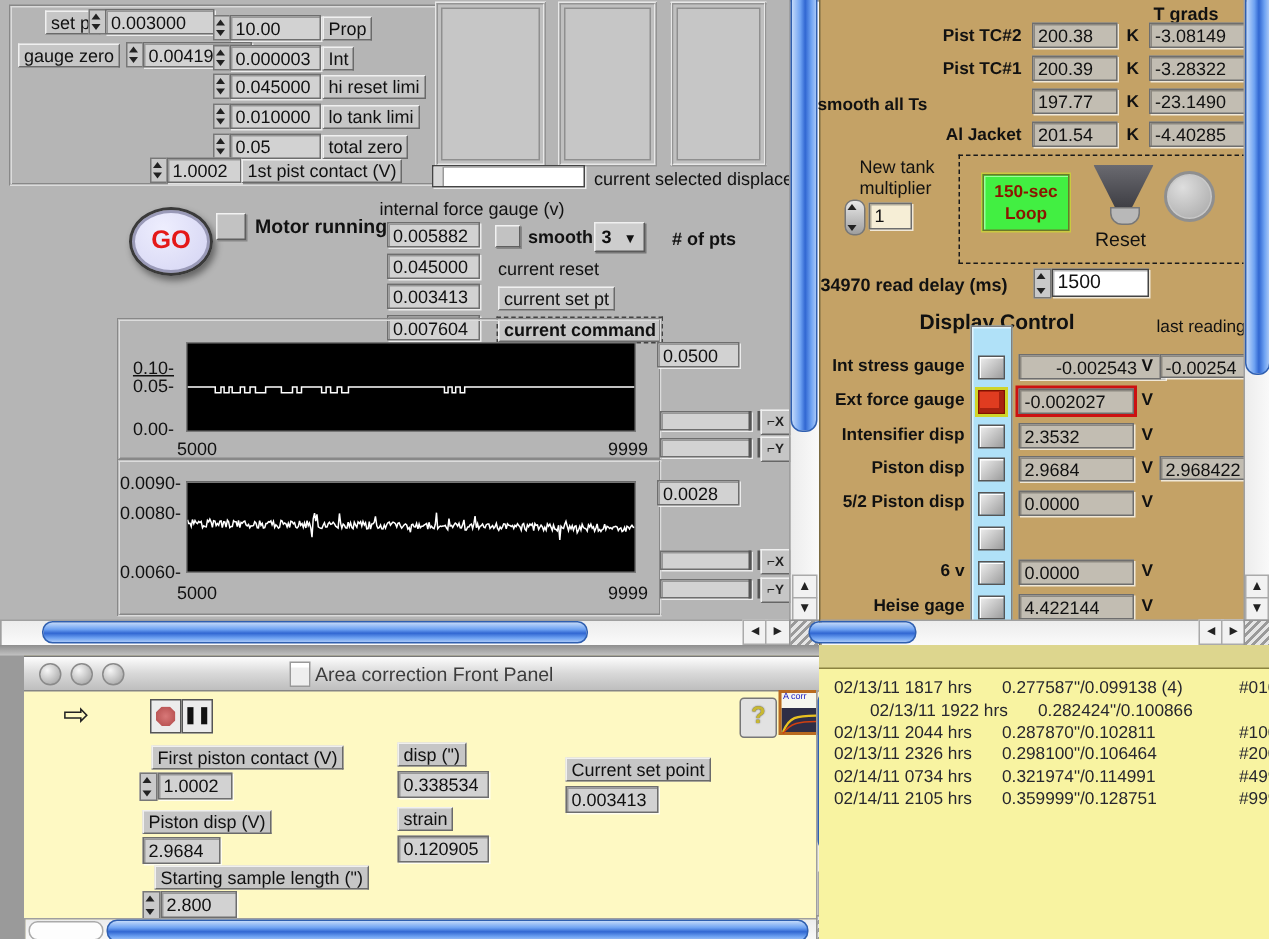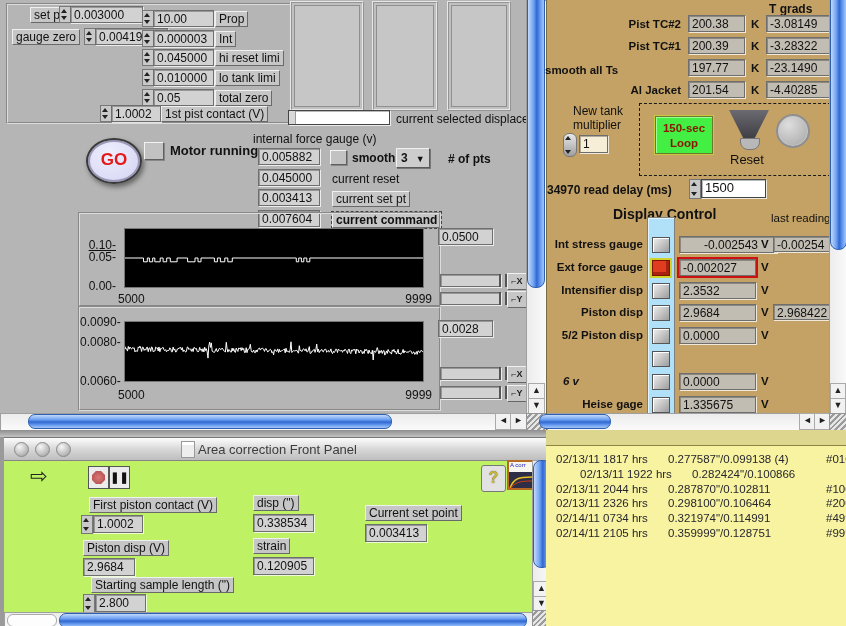--- a/index.html
+++ b/index.html
@@ -1,21 +1,21 @@
 <!DOCTYPE html>
 <html><head>
 <meta charset="utf-8">
 <style>
   html,body{margin:0;padding:0;background:#888;}
   .screen{position:relative;width:846px;height:626px;overflow:hidden;background:#9a9a9a;
           font-family:"Liberation Sans",sans-serif;color:#111;}
   
   .win-tl{position:absolute;left:0;top:0;width:546px;height:430px;background:#b5b5b5;}
   .win-r {position:absolute;left:546px;top:0;width:300px;height:430px;background:#c4a266;border-left:1px solid #7a6a40;}
-  .win-bl{position:absolute;left:4px;top:437px;width:546px;height:189px;background:#bef264;border-top:1px solid #777;}
+  .win-bl{position:absolute;left:16px;top:437px;width:546px;height:189px;background:#fef9c3;border-top:1px solid #777;}
   .win-y {position:absolute;left:546px;top:430px;width:300px;height:196px;background:#f8f3a1;}
   .gap-strip{position:absolute;left:0;top:430px;width:546px;height:7px;background:linear-gradient(#8e8e8e,#c2c2c2);}
   
   .fld{position:absolute;background:#d2d2d2;border:1px solid #6e6e6e;
        box-shadow:inset 1px 1px 0 rgba(0,0,0,.28),1px 1px 0 rgba(255,255,255,.75);
        font-size:12px;line-height:14px;padding:1px 0 0 3px;white-space:nowrap;overflow:hidden;}
   .fld.tan{background:#c2bdb2;}
   .fld.white{background:#ffffff;border:1px solid #444;font-size:13px;}
   .fld.cream{background:#f6eed6;}
   .fld.alert{box-shadow:0 0 0 2px #cc1111, inset 1px 1px 0 rgba(0,0,0,.28);}
@@ -276,26 +276,26 @@
         <div class="tanlbl" style="left: 0px; top: 306.4px; width: 96px; text-align: right;">Piston disp</div>
         <div class="fld tan" style="left: 132px; top: 304.4px; width: 72px; height: 14px;">2.9684</div>
         <div class="tanlbl" style="left: 214px; top: 306.4px;">V</div>
         <div class="fld tan" style="left: 226px; top: 304.4px; width: 62px; height: 13px;">2.968422</div>
         <div class="dcbtn" style="left: 105px; top: 328.2px;"></div>
         <div class="tanlbl" style="left: 0px; top: 329.2px; width: 96px; text-align: right;">5/2 Piston disp</div>
         <div class="fld tan" style="left: 132px; top: 327.2px; width: 72px; height: 14px;">0.0000</div>
         <div class="tanlbl" style="left: 214px; top: 329.2px;">V</div>
         <div class="dcbtn" style="left: 105px; top: 351px;"></div>
         <div class="dcbtn" style="left: 105px; top: 373.8px;"></div>
-        <div class="tanlbl" style="left: 16px; top: 374.8px; width: 96px; text-align: left; font-style: italic;">6 v</div>
+        <div class="tanlbl" style="left: 0px; top: 374.8px; width: 96px; text-align: right;">6 v</div>
         <div class="fld tan" style="left: 132px; top: 372.8px; width: 72px; height: 14px;">0.0000</div>
         <div class="tanlbl" style="left: 214px; top: 374.8px;">V</div>
         <div class="dcbtn" style="left: 105px; top: 396.6px;"></div>
         <div class="tanlbl" style="left: 0px; top: 397.6px; width: 96px; text-align: right;">Heise gage</div>
-        <div class="fld tan" style="left: 132px; top: 395.6px; width: 72px; height: 14px;">1.335675</div>
+        <div class="fld tan" style="left: 132px; top: 395.6px; width: 72px; height: 14px;">4.422144</div>
         <div class="tanlbl" style="left: 214px; top: 397.6px;">V</div>
       </div>
 
     <div class="sbtrack h" style="left:0;top:413px;width:282px;height:16px;"></div>
     <div class="sbthumb-h" style="left:-8px;top:414px;width:70px;height:13px;"></div>
     <div class="sbarrow" style="left:252px;top:413px;width:15px;height:15px;">◄</div>
     <div class="sbarrow" style="left:267px;top:413px;width:15px;height:15px;">►</div>
     <div class="sbtrack" style="left:282px;top:0;width:17px;height:413px;"></div>
     <div class="sbthumb-v" style="left:283px;top:-8px;width:15px;height:256px;"></div>
     <div class="sbarrow" style="left:283px;top:383px;width:14px;height:14px;">▲</div>

